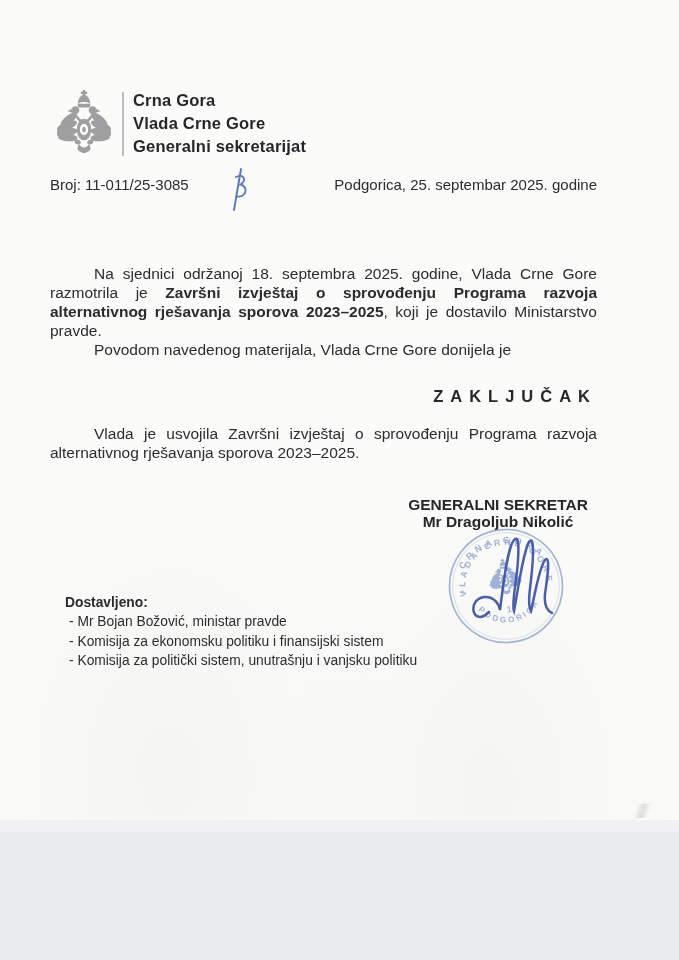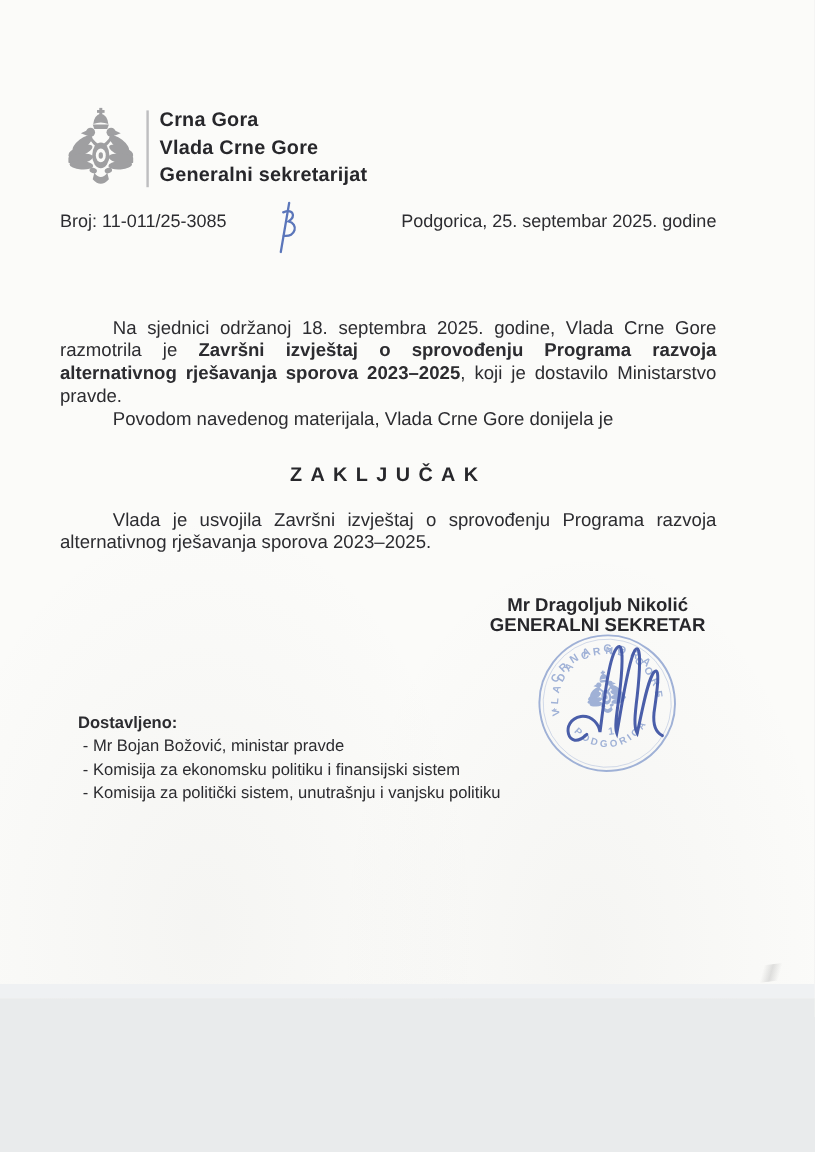--- a/index.html
+++ b/index.html
@@ -19,21 +19,21 @@
   .org-lines{font-weight:bold;font-size:16.5px;line-height:23px;padding-top:1px;letter-spacing:.2px;color:#27272b;}
   
   .ref-row{position:absolute;left:50px;top:176px;width:547px;font-size:15px;display:flex;justify-content:space-between;}
   .handwritten-mark{position:absolute;left:226px;top:167px;width:24px;height:46px;}
   
   .body-block{position:absolute;left:50px;width:547px;font-size:15.5px;line-height:19px;text-align:justify;}
   .b1{top:264px;}
   .b2{top:424px;}
   .body-block p{margin:0;text-indent:44px;}
   .bold{font-weight:bold;}
-  .heading{position:absolute;left:50px;top:387px;width:547px;text-align:center;
+  .heading{position:absolute;left:50px;top:387px;width:547px;text-align:right;
     font-weight:bold;font-size:16.5px;letter-spacing:7px;color:#27272b;}
   
   .sig{position:absolute;left:397px;top:496px;width:202px;text-align:center;
     font-weight:bold;font-size:15.5px;line-height:17px;color:#27272b;}
   .stamp{position:absolute;left:446px;top:526px;width:120px;height:120px;opacity:.8;transform:rotate(-8deg);}
   .autograph{position:absolute;left:461px;top:514px;width:114px;height:122px;opacity:.95;}
   
   .dist{position:absolute;left:65px;top:595px;font-size:13.8px;line-height:15.4px;}
   .dist-label{font-weight:bold;margin:0 0 1px 0;}
   .dist-item{margin:4px;}
@@ -107,22 +107,22 @@
     <p>Povodom navedenog materijala, Vlada Crne Gore donijela je</p>
   </div>
 
   <div class="heading">ZAKLJUČAK</div>
 
   <div class="body-block b2">
     <p>Vlada je usvojila Završni izvještaj o sprovođenju Programa razvoja alternativnog rješavanja sporova 2023–2025.</p>
   </div>
 
   <div class="sig">
+    <div>GENERALNI SEKRETAR</div>
     <div>Mr Dragoljub Nikolić</div>
-    <div>GENERALNI SEKRETAR</div>
   </div>
 
   <svg class="stamp" viewBox="0 0 118 118" style="--shield:#e9eef8">
     <defs>
       <path id="arcO" d="M 12 64 A 47 47 0 0 1 106 64"></path>
       <path id="arcI" d="M 24 78 A 40 40 0 1 1 94 78"></path>
       <path id="arcB" d="M 26.4 74.2 A 36 36 0 0 0 91.6 74.2"></path>
     </defs>
     <circle cx="59" cy="59" r="55.5" fill="none" stroke="#8aa0cf" stroke-width="1.6"></circle>
     <circle cx="59" cy="59" r="52.5" fill="none" stroke="#8aa0cf" stroke-width="0.7" opacity="0.5"></circle>

